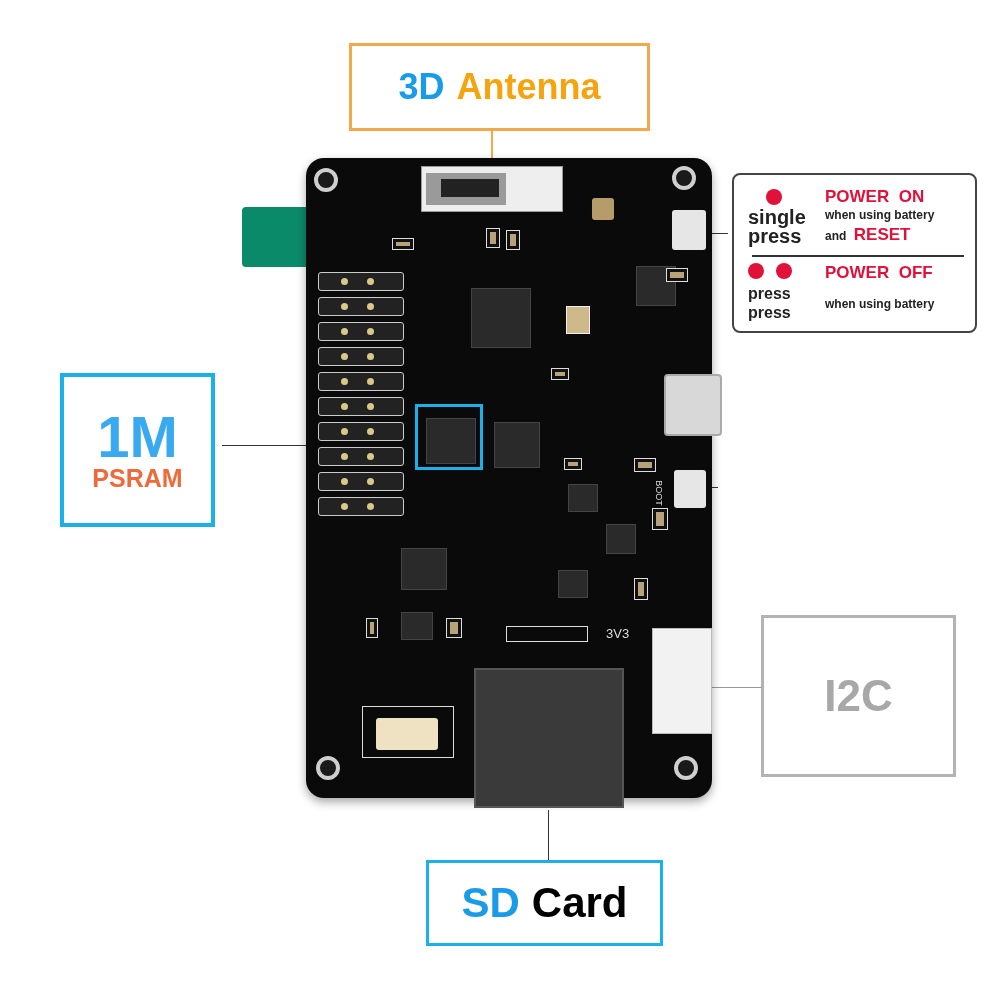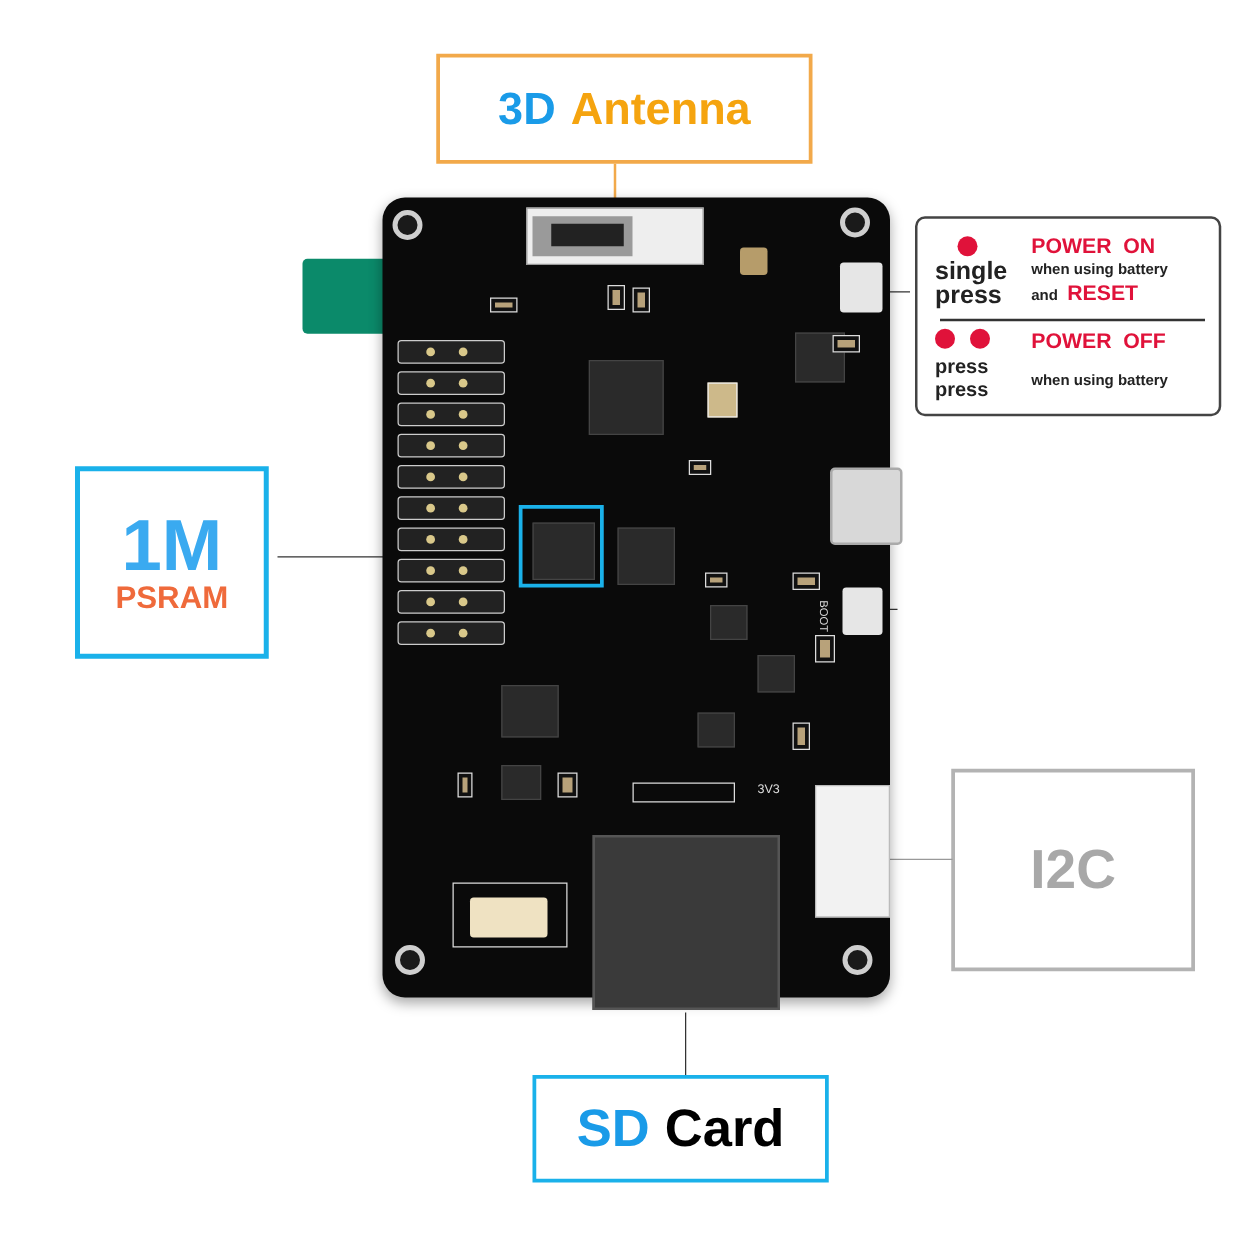--- a/index.html
+++ b/index.html
@@ -154,19 +154,19 @@
   <div class="smd" style="left:258px;top:300px;width:18px;height:12px;"></div>
   <div class="smd" style="left:328px;top:300px;width:22px;height:14px;"></div>
   <div class="smd" style="left:346px;top:350px;width:16px;height:22px;"></div>
   <div class="smd" style="left:328px;top:420px;width:14px;height:22px;"></div>
   <div class="smd" style="left:60px;top:460px;width:12px;height:20px;"></div>
   <div class="smd" style="left:140px;top:460px;width:16px;height:20px;"></div>
   <div class="smd" style="left:360px;top:110px;width:22px;height:14px;"></div>
 
   <div class="abs" style="left:168px;top:510px;width:150px;height:140px;background:#3a3a3a;border:2px solid #555;box-sizing:border-box;"></div>
   <div class="abs" style="left:200px;top:468px;width:80px;height:14px;border:1px solid #ddd;"></div>
-  <div class="abs" style="left:300px;top:468px;font-size:10px;color:#ddd;">3V3</div>
+  <div class="abs" style="left:300px;top:468px;font-size:13px;color:#ddd;">3V3</div>
 
   <div class="abs" style="left:346px;top:470px;width:60px;height:106px;background:#f2f2f2;border:1px solid #bbb;box-sizing:border-box;"></div>
 
   <div class="abs" style="left:56px;top:548px;width:90px;height:50px;border:1px solid #ddd;"></div>
   <div class="abs" style="left:70px;top:560px;width:62px;height:32px;background:#efe2c2;border-radius:3px;"></div>
 </div>
 
 </body></html>

